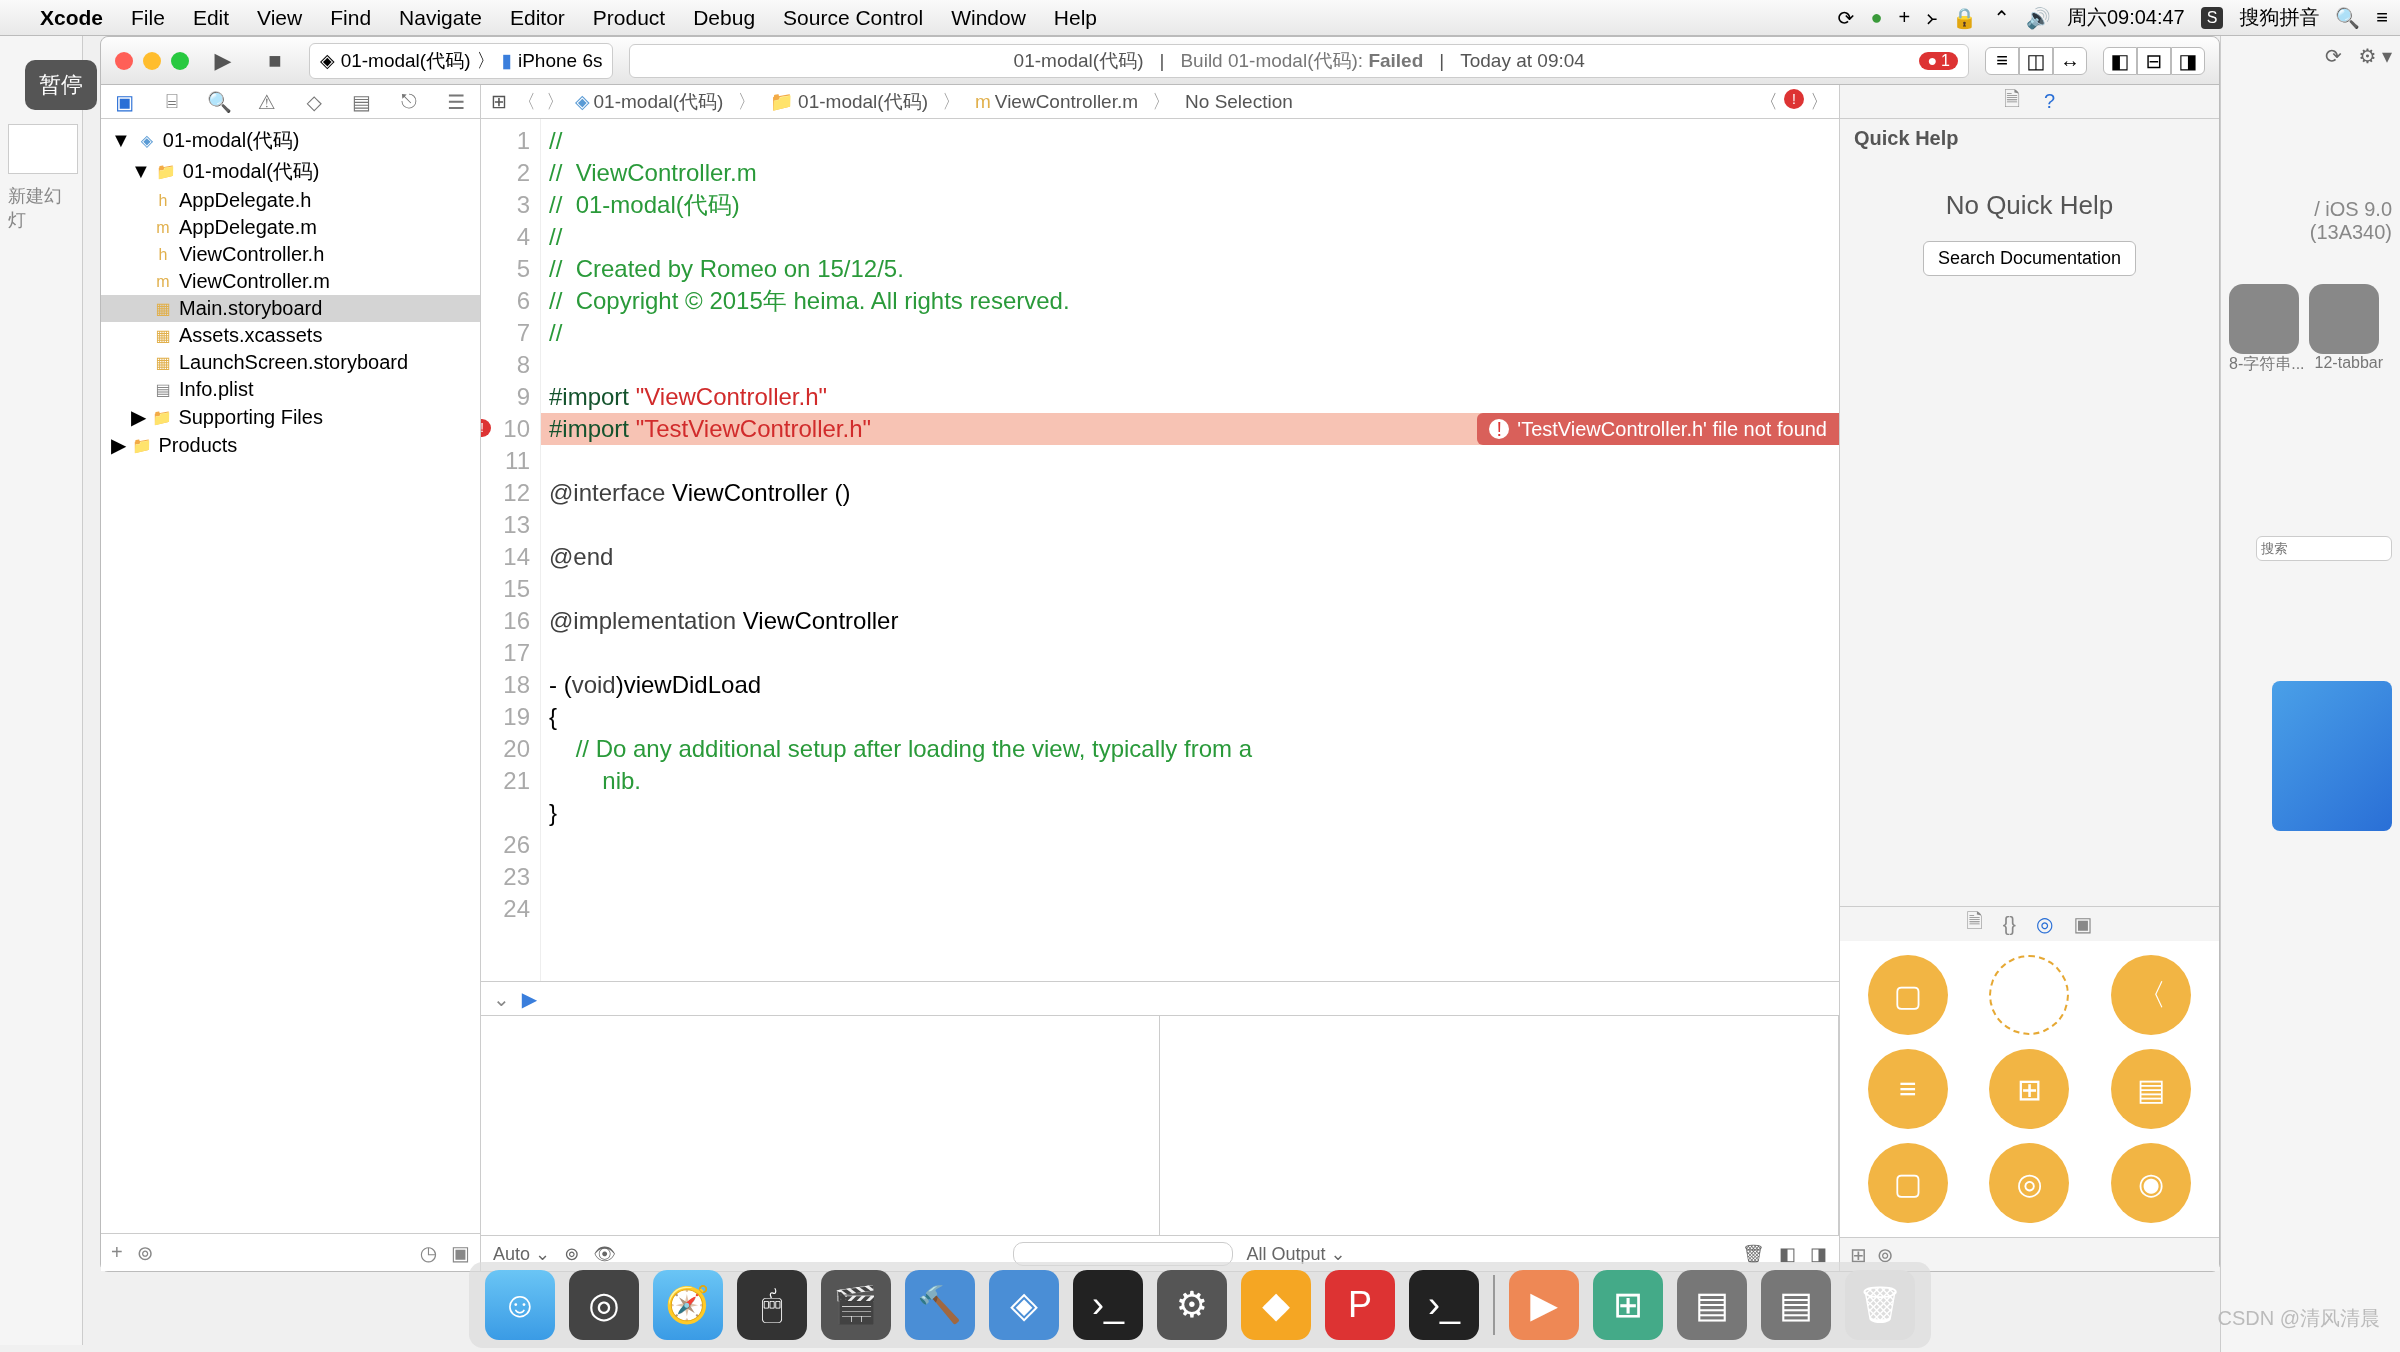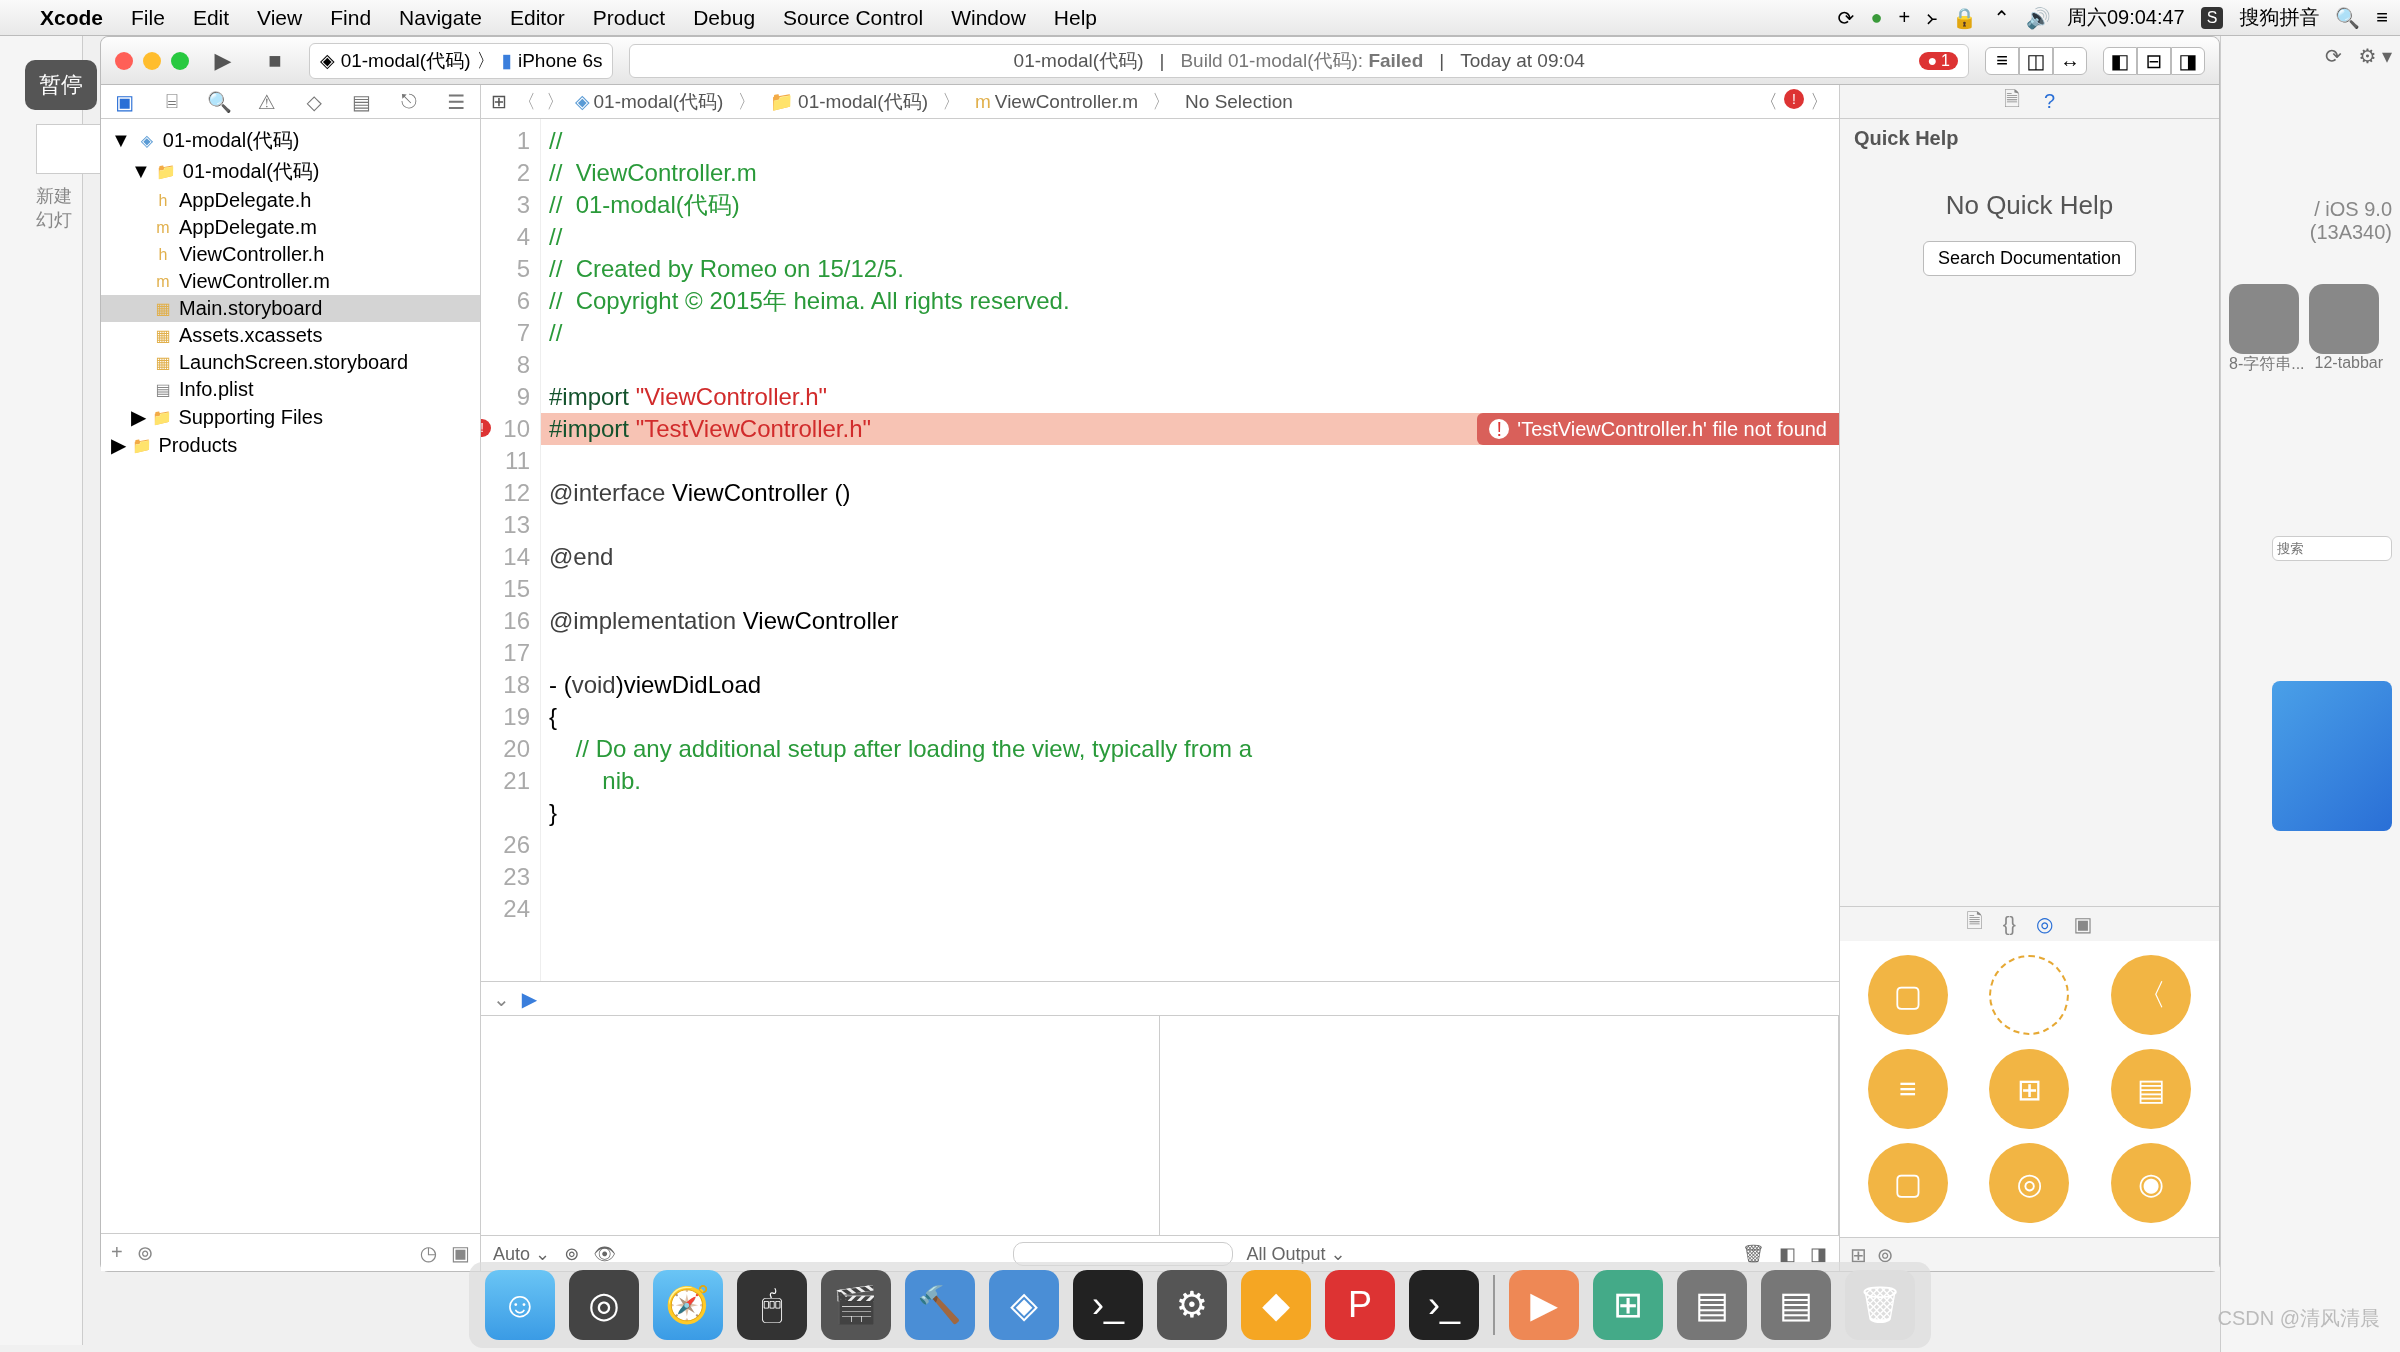--- a/index.html
+++ b/index.html
@@ -4,21 +4,21 @@
 <style>
 * { margin: 0; padding: 0; box-sizing: border-box; font-family: -apple-system, "Helvetica Neue", Arial, sans-serif; }
 body { background: #f0f0f0; width: 2400px; height: 1352px; overflow: hidden; position: relative; font-size: 20px; }
 .float-tag { position:absolute; top:60px; left:25px; background:#555; color:#fff; padding:10px 14px; border-radius:10px; font-size:22px; z-index:100;}
 .menubar { position:absolute; top:0; left:0; right:0; height:36px; background:linear-gradient(#fafafa,#e8e8e8); border-bottom:1px solid #bbb; display:flex; align-items:center; padding:0 12px; font-size:21px; gap:28px;}
 .menubar .apple { font-size:24px; }
 .menubar .app-name { font-weight:600; }
 .menubar .spacer { flex:1; }
 .menubar .status { display:flex; align-items:center; gap:16px; font-size:20px;}
 .menubar .clock { font-size:20px; }
-.left-strip { position:absolute; top:36px; left:0; width:83px; bottom:7px; background:#f5f5f5; border-right:1px solid #ccc;padding-left:28px;}
+.left-strip { position:absolute; top:36px; left:0; width:83px; bottom:7px; background:#f5f5f5; border-right:1px solid #ccc;}
 .left-strip .mini { display:flex; flex-direction:column; gap:10px; padding:8px; font-size:18px; color:#888;}
 .right-strip { position:absolute; top:36px; right:0; width:180px; bottom:0; background:#f5f5f5; border-left:1px solid #ccc; padding:8px; font-size:20px; color:#666; }
 .right-strip .ios-ver { text-align:right; color:#888; margin-top:130px;}
 .right-strip .thumbs { display:flex; gap:10px; margin-top:40px;}
 .right-strip .thumb { width:70px; height:70px; background:#888; border-radius:14px;}
 .watermark { position:absolute; bottom:20px; right:20px; color:#bbb; font-size:20px;}
 .xcode { position:absolute; top:36px; left:100px; right:180px; bottom:80px; background:#ececec; border:1px solid #bbb; border-radius:8px; display:flex; flex-direction:column;}
 .xcode .toolbar { height:48px; background:linear-gradient(#fdfdfd,#e6e6e6); border-bottom:1px solid #bbb; border-radius:8px 8px 0 0; display:flex; align-items:center; padding:0 14px; gap:16px;}
 .traffic { display:flex; gap:10px;}
 .traffic span { width:18px; height:18px; border-radius:50%; display:inline-block;}
@@ -132,21 +132,21 @@
   <div class="ios-ver">/ iOS 9.0 (13A340)</div>
   <div class="thumbs">
     <div class="thumb"></div>
     <div class="thumb"></div>
   </div>
   <div style="display:flex;gap:10px;font-size:16px;color:#777;text-align:center">
     <span>8-字符串...</span>
     <span>12-tabbar</span>
   </div>
   <div style="text-align:right;margin-top:160px">
-    <input style="width: 120px; border: 1px solid rgb(204, 204, 204); border-radius: 6px; padding: 4px;" placeholder="搜索">
+    <input style="width: 136px; border: 1px solid rgb(204, 204, 204); border-radius: 6px; padding: 4px;" placeholder="搜索">
   </div>
   <div style="margin-top:120px;width:120px;height:150px;background:linear-gradient(135deg,#4aa0e8,#2a6fd6);border-radius:8px;margin-left:auto"></div>
 
 </div>
 
 <div class="xcode">
   <div class="toolbar">
     <div class="traffic">
       <span class="tl-close"></span>
       <span class="tl-min"></span>

